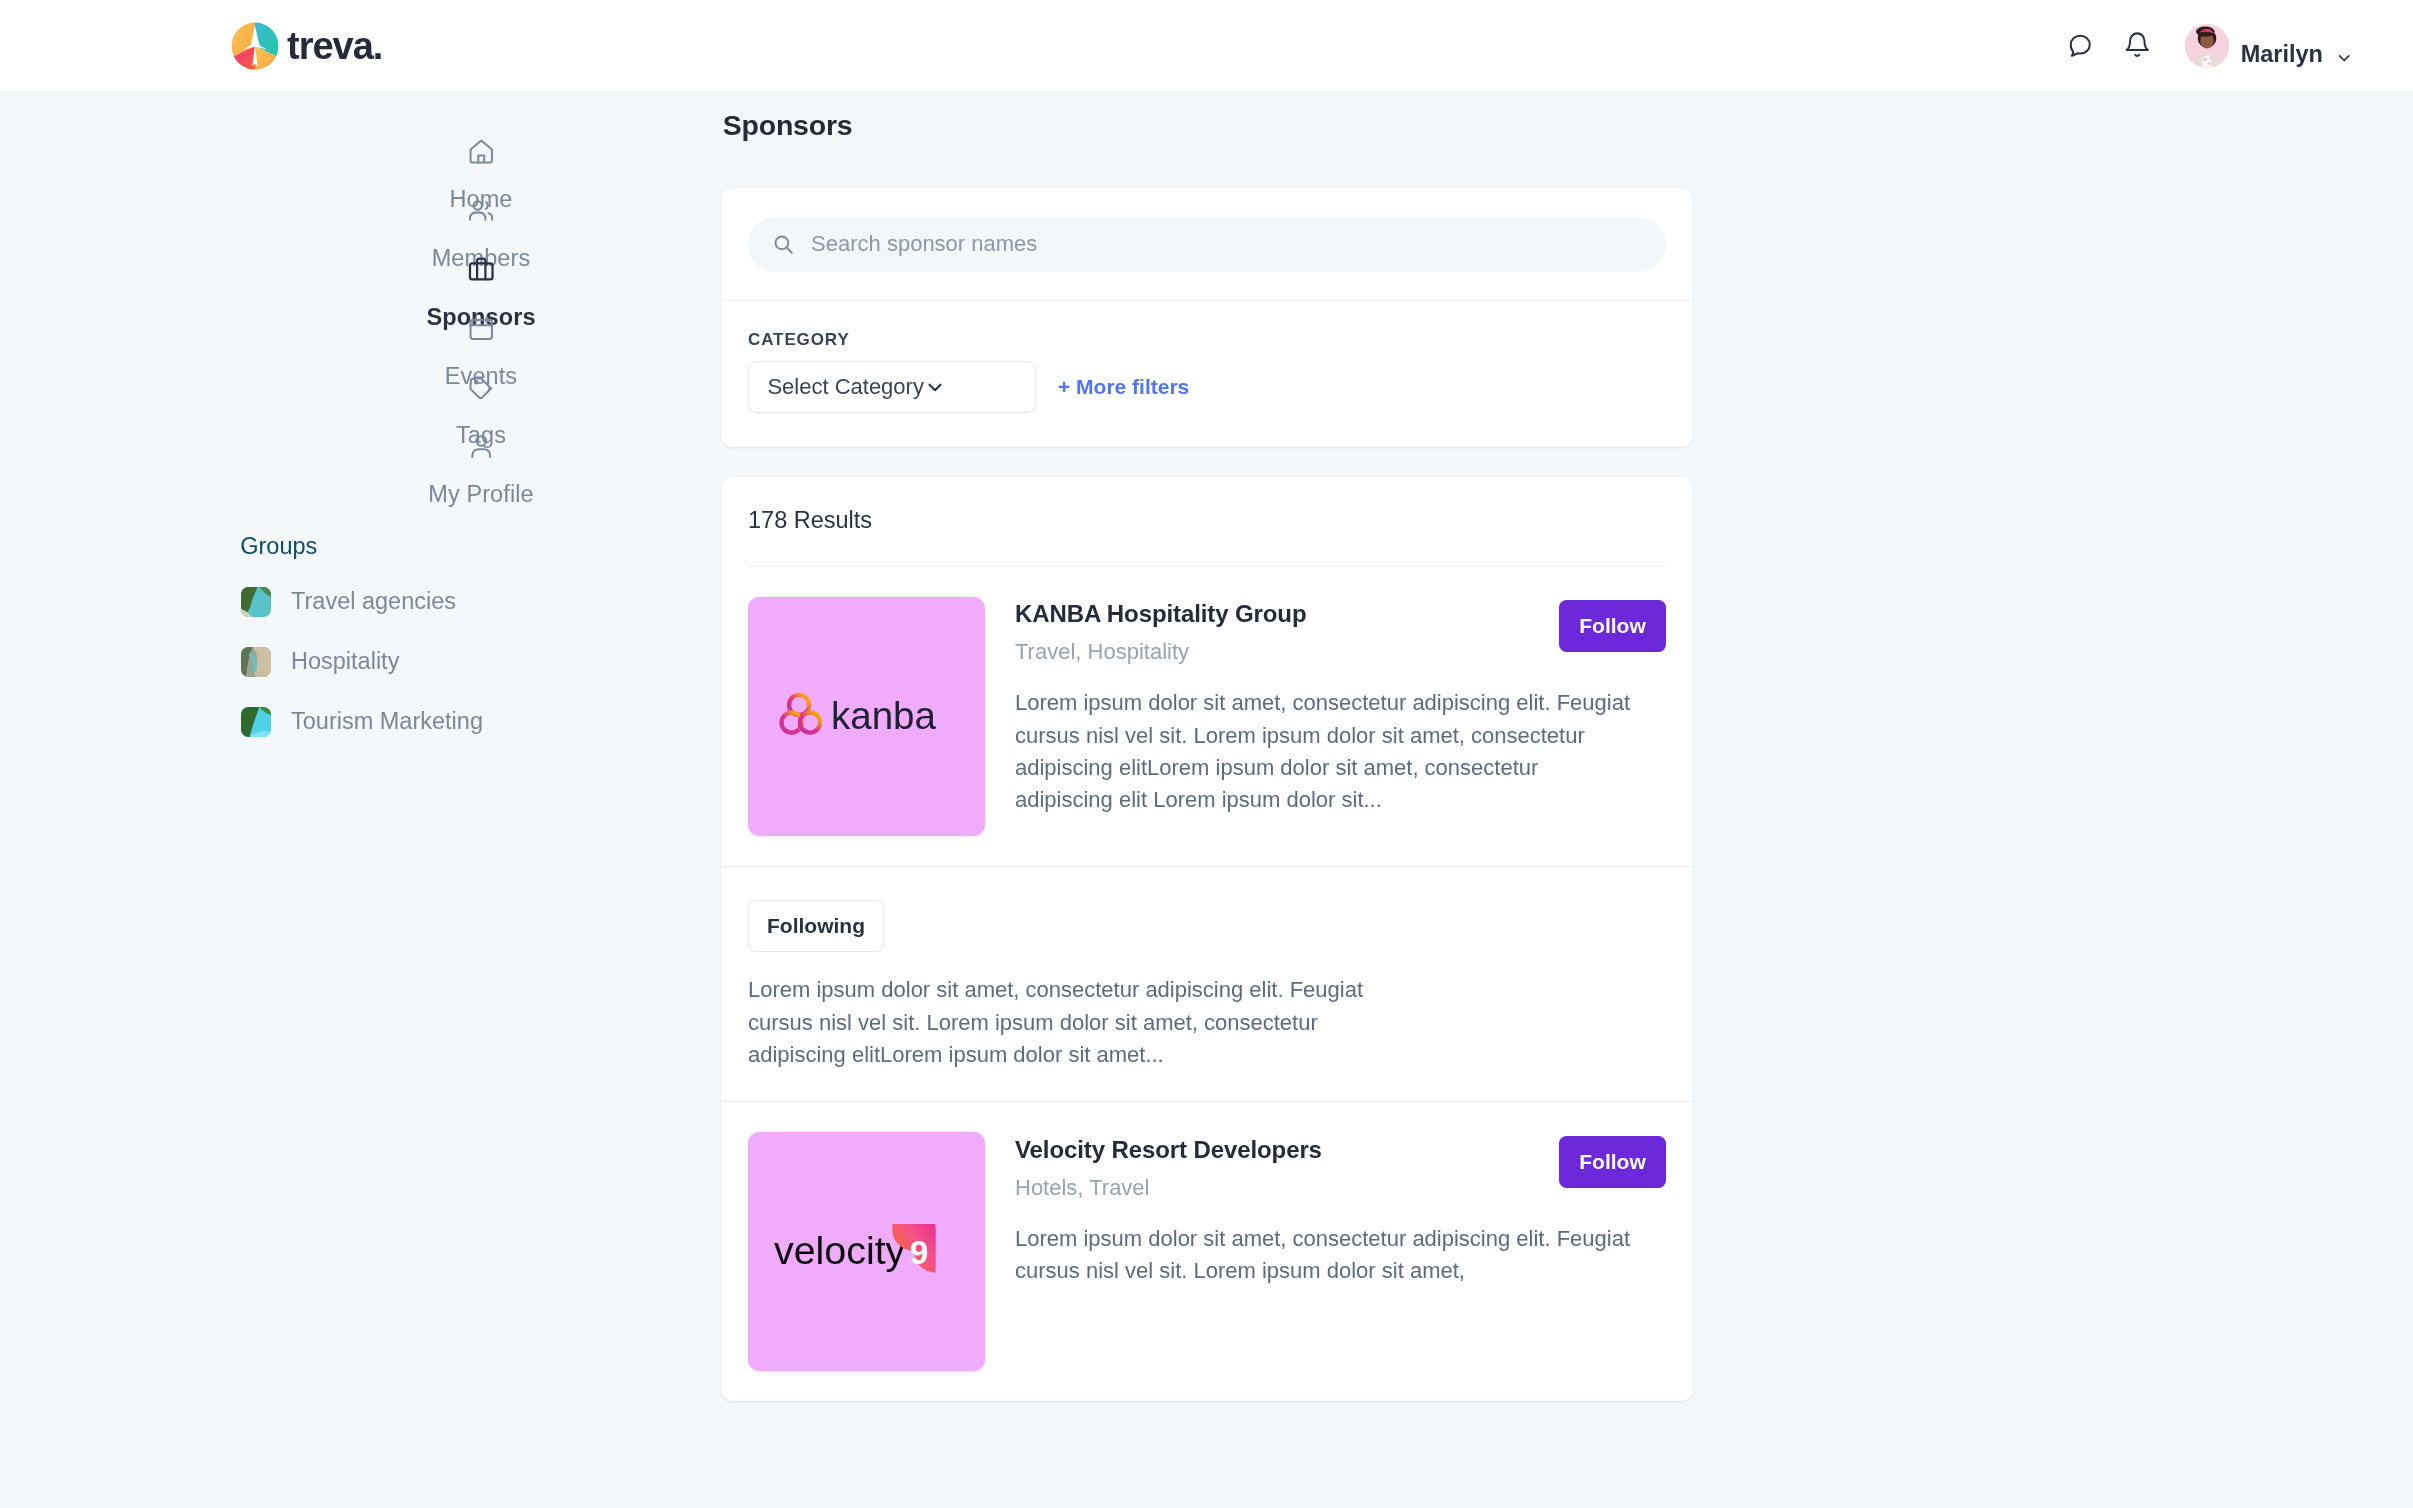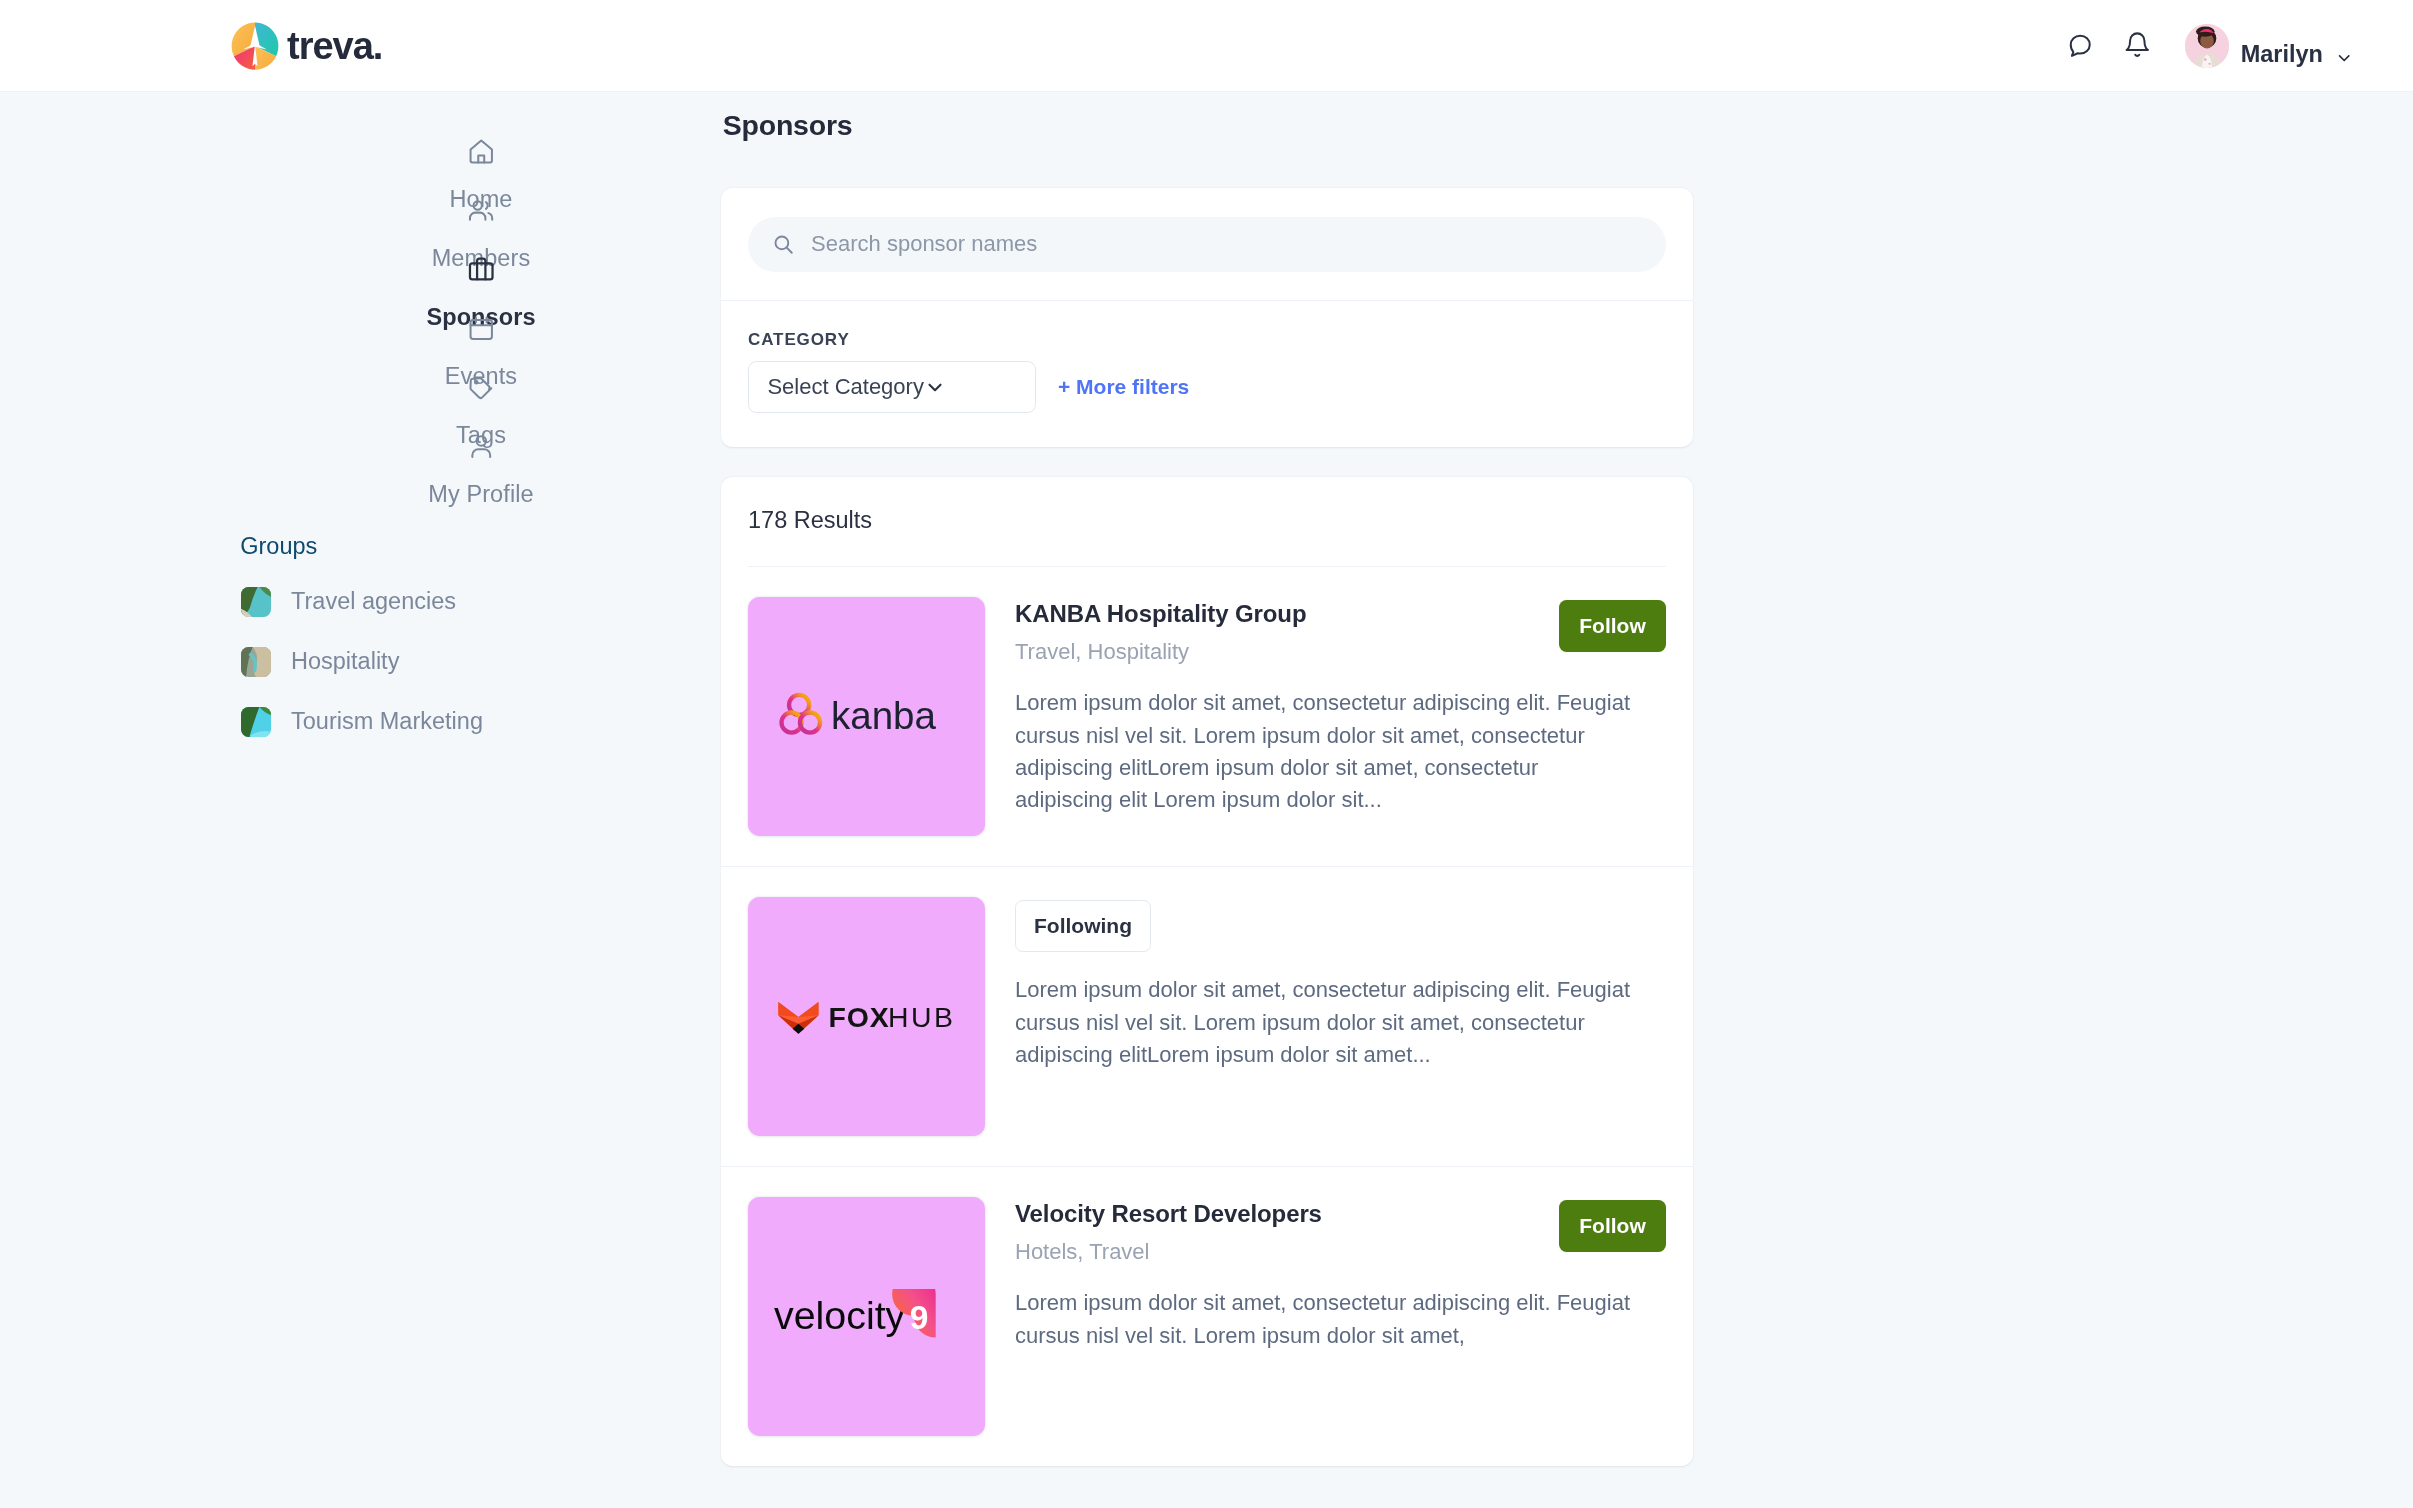--- a/index.html
+++ b/index.html
@@ -138,21 +138,21 @@
   .sponsor-desc {
     font-size: 22px; color: #5d6a80; line-height: 1.47;
     margin-top: 22px; max-width: 627px;
   }
   .btn {
     flex: none; cursor: pointer; font-family: "Liberation Sans", sans-serif;
     border-radius: 7.5px; font-size: 21px; font-weight: 700;
     display: flex; align-items: center; justify-content: center;
   }
   .btn-follow {
-    background: #4d7c0f; color: #fff; border: none;
+    background: #6d28d9; color: #fff; border: none;
     width: 107px; height: 52px;
   }
   .btn-following {
     background: #fff; color: #2a3142; border: 0.8px solid #e3e8ef;
     width: 136px; height: 52px;
   }
 </style>
 </head>
 <body>
 
@@ -394,34 +394,20 @@
               <div class="sponsor-name">KANBA Hospitality Group</div>
               <div class="sponsor-cats">Travel, Hospitality</div>
             </div>
             <button class="btn btn-follow">Follow</button>
           </div>
           <div class="sponsor-desc">Lorem ipsum dolor sit amet, consectetur adipiscing elit. Feugiat cursus nisl vel sit. Lorem ipsum dolor sit amet, consectetur adipiscing elitLorem ipsum dolor sit amet, consectetur adipiscing elit Lorem ipsum dolor sit...</div>
         </div>
       </div>
 
       <div class="sponsor-row">
-        <div class="logo-tile">
-          <span>
-            <svg width="184" height="49" viewBox="0 0 220 58">
-              <path d="M4 14 L28 32 L52 14 L52 30 L28 52 L4 30 Z" fill="#ff5c33"></path>
-              <path d="M4 14 L28 32 L4 30 Z" fill="#f04a1e"></path>
-              <path d="M52 14 L28 32 L52 30 Z" fill="#f04a1e"></path>
-              <path d="M4 30 L28 52 L28 40 Z" fill="#cc2f0d"></path>
-              <path d="M52 30 L28 52 L28 40 Z" fill="#cc2f0d"></path>
-              <path d="M21 46 L28 52 L35 46 L28 40 Z" fill="#0e0e0e"></path>
-              <text x="64" y="44" font-family="'Liberation Sans',sans-serif" font-weight="700" font-size="34" fill="#141414" letter-spacing="1">FOX</text>
-              <text x="135" y="44" font-family="'Liberation Sans',sans-serif" font-weight="300" font-size="34" fill="#141414" letter-spacing="3">HUB</text>
-            </svg>
-          </span>
-        </div>
         <div class="sponsor-body">
           <div class="sponsor-top">
             <button class="btn btn-following">Following</button>
           </div>
           <div class="sponsor-desc">Lorem ipsum dolor sit amet, consectetur adipiscing elit. Feugiat cursus nisl vel sit. Lorem ipsum dolor sit amet, consectetur adipiscing elitLorem ipsum dolor sit amet...</div>
         </div>
       </div>
 
       <div class="sponsor-row">
         <div class="logo-tile">

